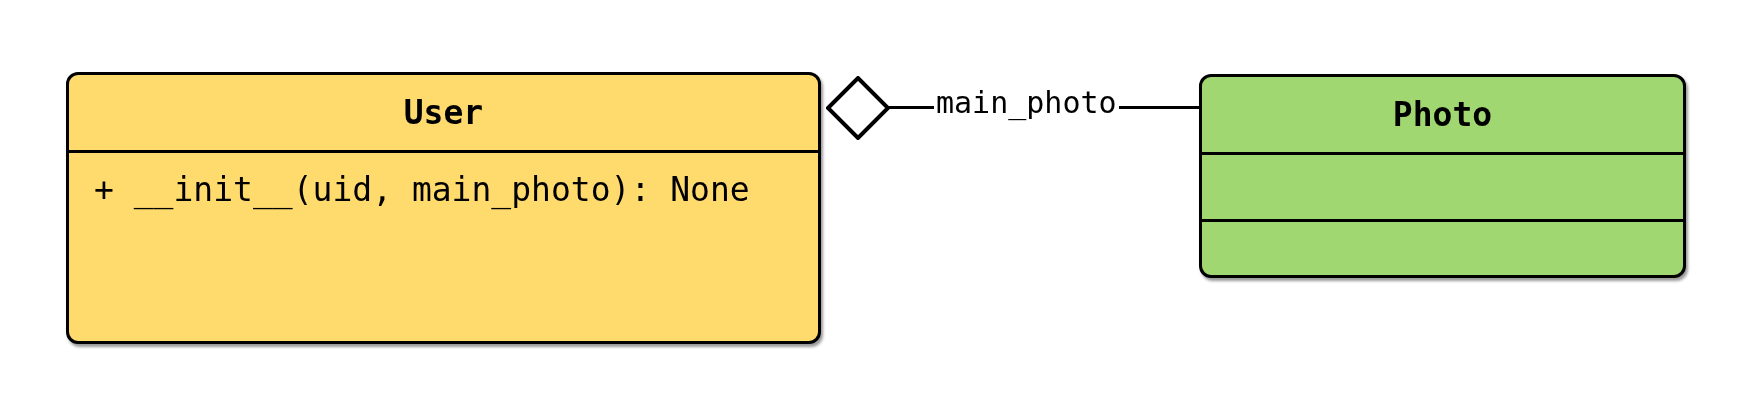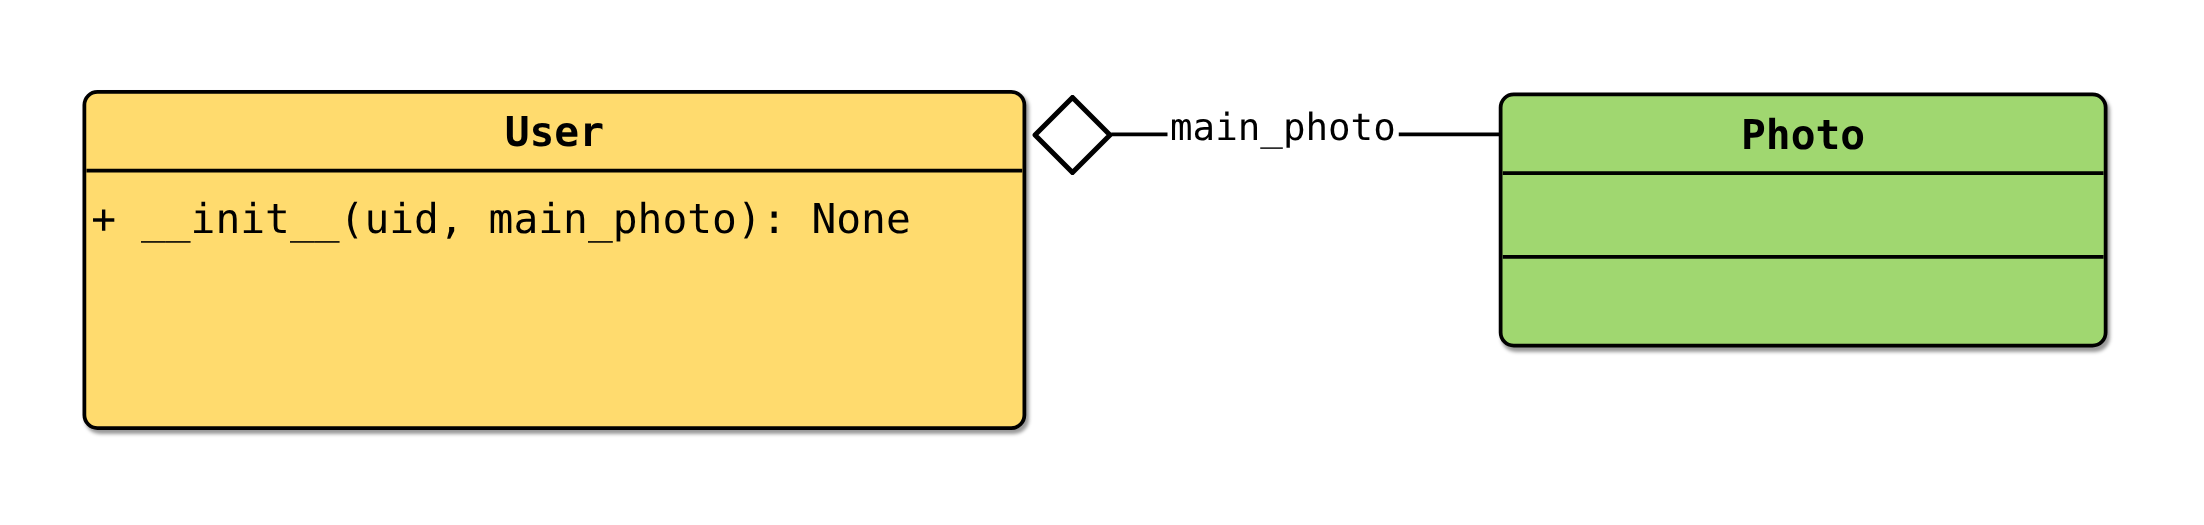--- a/index.html
+++ b/index.html
@@ -24,38 +24,38 @@
   .photo-box { left: 1199px; top: 74px; width: 487px; height: 204px; }
 
   .compartment { box-sizing: border-box; }
   .title {
     font-weight: bold;
     font-size: 33px;
     display: flex;
     align-items: center;
     justify-content: center;
     border-bottom: 3px solid #000000;
-    height: 63px;
+    height: 78px;
   }
   .user-box .attrs {
     height: 130px;
     border-bottom: 3px solid #000000;
     display: flex;
     flex-direction: column;
     justify-content: center;
     padding-left: 22px;
     font-size: 33px;
     line-height: 37px;
     white-space: pre;
   }
   .user-box .methods {
     height: 73px;
     display: flex;
     align-items: center;
-    padding-left: 4px;
+    padding-left: 25px;
     font-size: 33px;
     white-space: pre;
   }
   .photo-box .attrs   { height: 67px; border-bottom: 3px solid #000000; }
   .photo-box .methods { height: 68px; }
 
   .bold { font-weight: bold; }
 
   .diamond {
     position: absolute;

